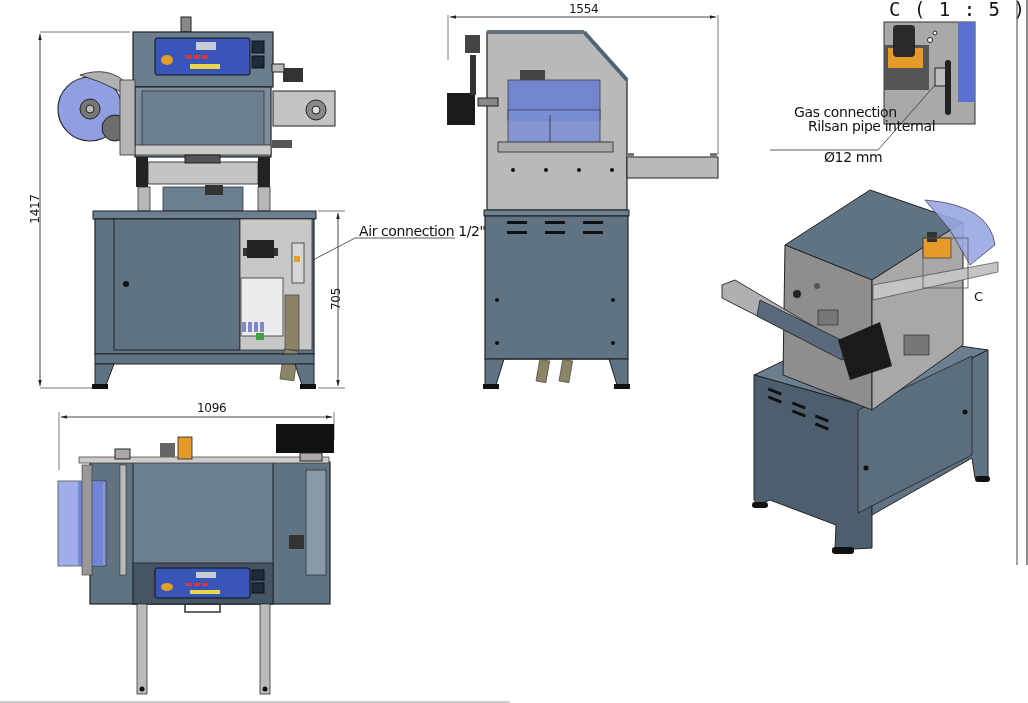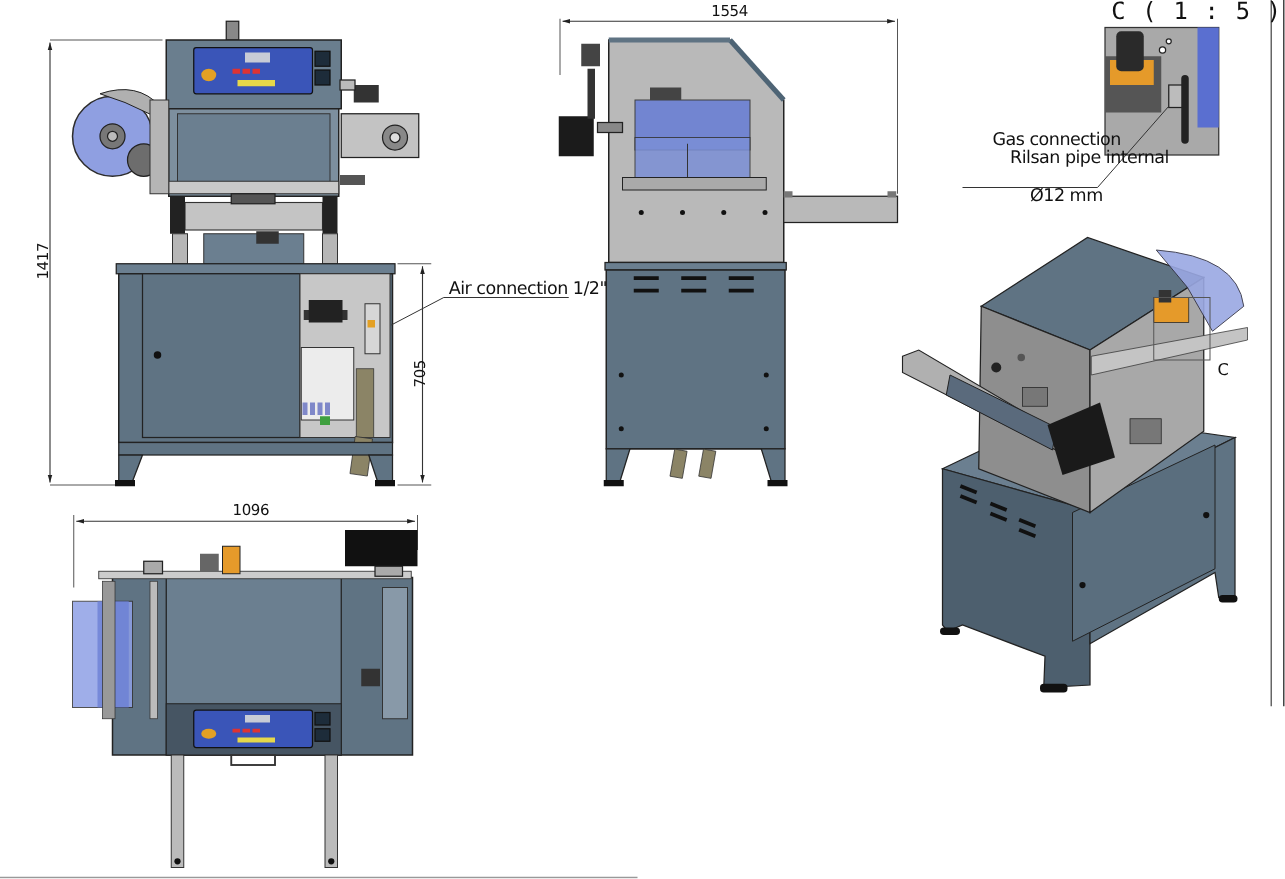--- a/index.html
+++ b/index.html
@@ -249,20 +249,20 @@
     <circle cx="797" cy="294" r="4" fill="#222"></circle>
     <circle cx="817" cy="286" r="3" fill="#555"></circle>
   </g>
 </svg>
 
 <div class="dim-text vert" style="left:20px; top:202px;">1417</div>
 <div class="dim-text vert" style="left:325px; top:292px;">705</div>
 <div class="label-text" style="left:359px; top:225px;">Air connection 1/2"</div>
 
 <div class="dim-text" style="left:569px; top:2px;">1554</div>
-<div class="dim-text" style="left:186px; top:401px;">1096</div>
+<div class="dim-text" style="left:197px; top:401px;">1096</div>
 
 <div class="detail-title" style="left:889px; top:-2px;">C ( 1 : 5 )</div>
 <div class="label-text" style="left:794px; top:106px;">Gas connection</div>
 <div class="label-text" style="left:808px; top:120px;">Rilsan pipe internal</div>
 <div class="label-text" style="left:824px; top:135px;margin-top:16px;">Ø12 mm</div>
 
 <div class="label-text" style="left:974px; top:290px; font-size:13px;">C</div>
 
 </body></html>

